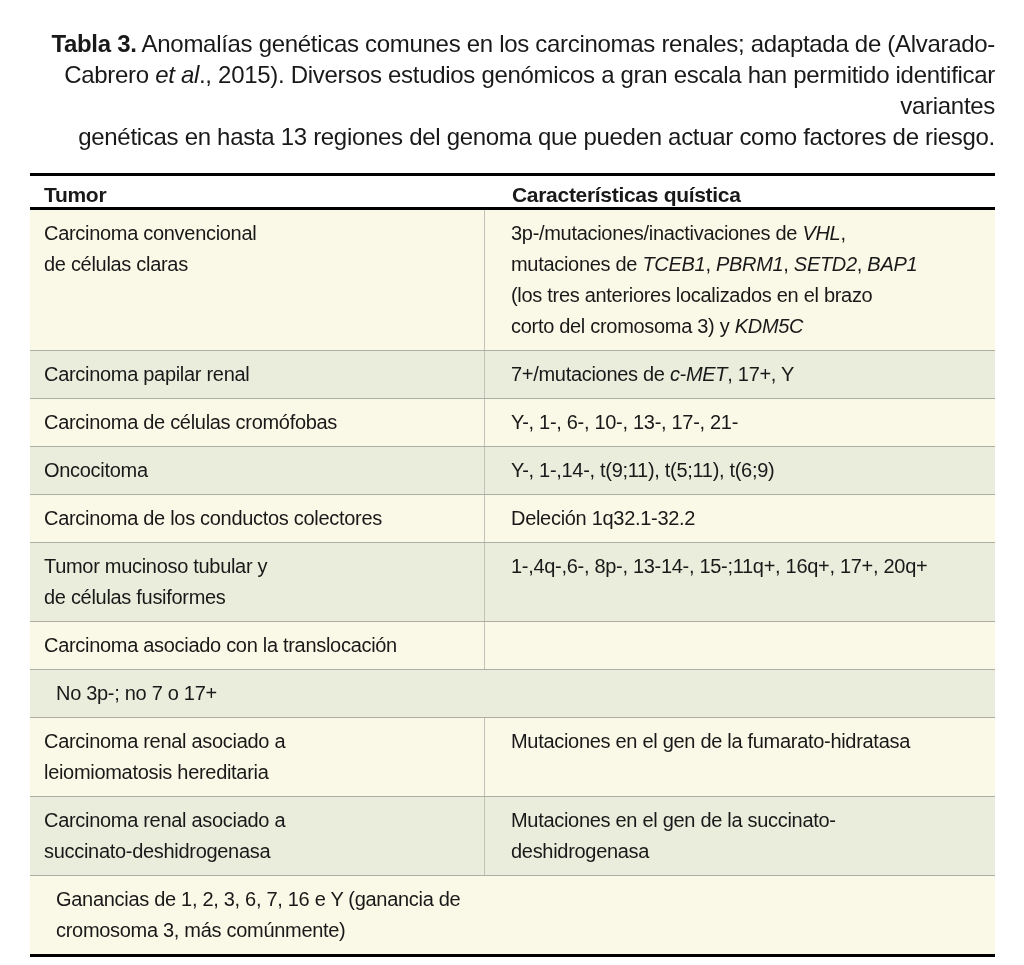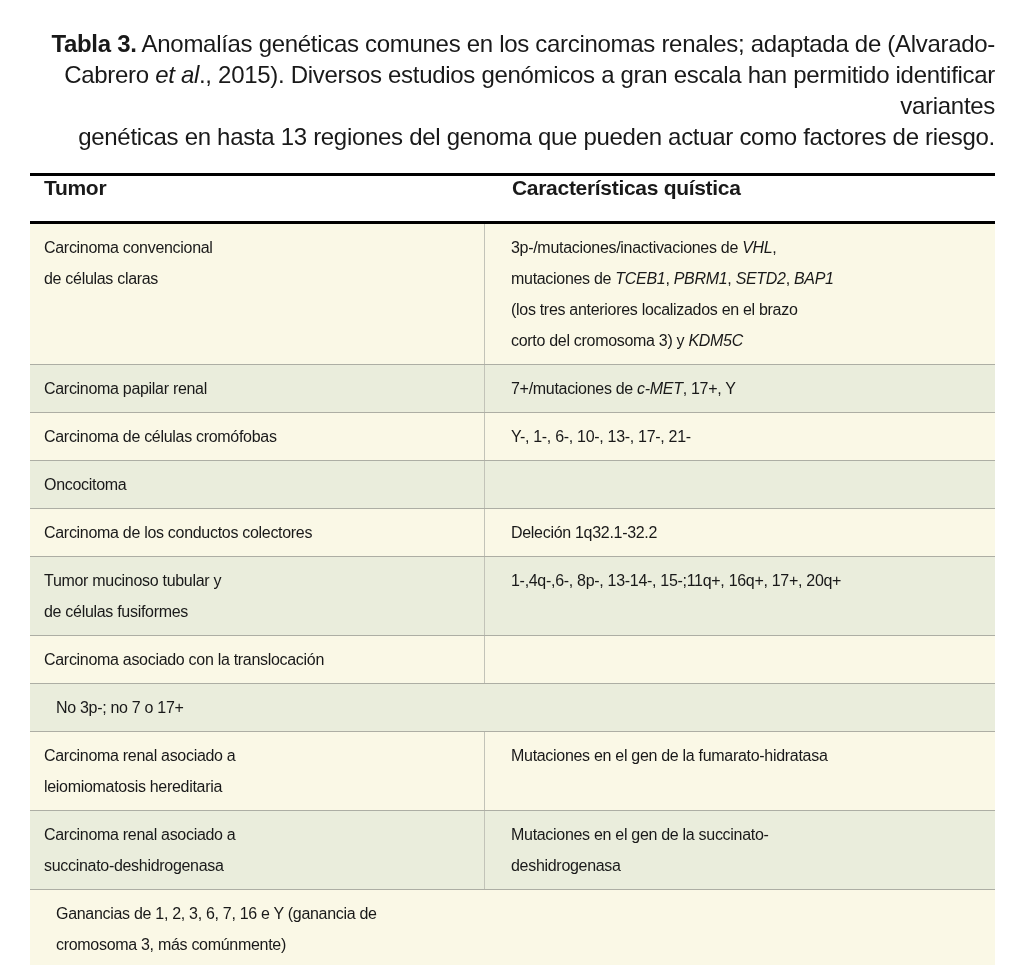--- a/index.html
+++ b/index.html
@@ -38,38 +38,38 @@
   .caption b { font-weight: 700; }
   .caption i { }
 
   .gtable {
     width: 965px;
     border-top: 3px solid var(--border);
     border-bottom: 3px solid var(--border);
   }
   .thead {
     display: flex;
-    align-items: flex-start;
-    height: 48px;
+    align-items: flex-end;
+    height: 34px;
     background: var(--background);
     border-bottom: 3px solid var(--border);
     font-size: 21px;
     font-weight: 700;
     letter-spacing: -0.3px;
   }
   .th-left  { width: 455px; padding-left: 14px; }
   .th-right { flex: 1; padding-left: 27px; }
 
   .row { display: flex; }
   .row + .row { border-top: 1px solid var(--divider-h); }
   .row:nth-child(odd)  { background: var(--row-cream); }
   .row:nth-child(even) { background: var(--row-green); }
 
   .cell {
-    font-size: 16px;
+    font-size: 20px;
     line-height: 31px;
     letter-spacing: -0.3px;
     white-space: pre-line;
     padding-top: 8px;
     padding-bottom: 8px;
   }
   .cell i { }
   .cell-left {
     width: 455px;
     padding-left: 14px;
@@ -114,20 +114,21 @@
         <div class="cell cell-right">7+/mutaciones de <i>c-MET</i>, 17+, Y</div>
       </div>
 
       <div class="row">
         <div class="cell cell-left">Carcinoma de células cromófobas</div>
         <div class="cell cell-right">Y-, 1-, 6-, 10-, 13-, 17-, 21-</div>
       </div>
 
       <div class="row">
         <div class="cell cell-left">Oncocitoma</div>
+        <div class="cell cell-right">Y-, 1-,14-, t(9;11), t(5;11), t(6;9)</div>
       </div>
 
       <div class="row">
         <div class="cell cell-left">Carcinoma de los conductos colectores</div>
         <div class="cell cell-right">Deleción 1q32.1-32.2</div>
       </div>
 
       <div class="row">
         <div class="cell cell-left">Tumor mucinoso tubular y
 de células fusiformes</div>

